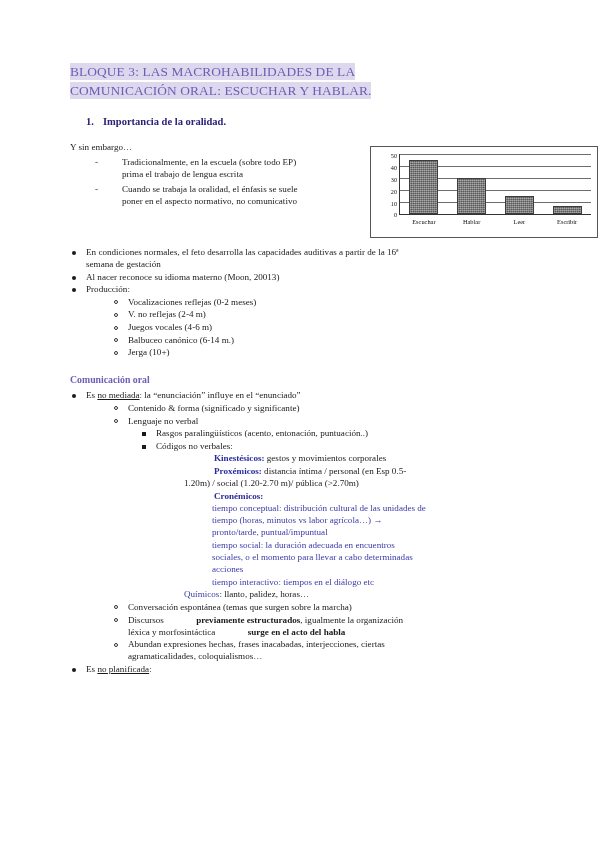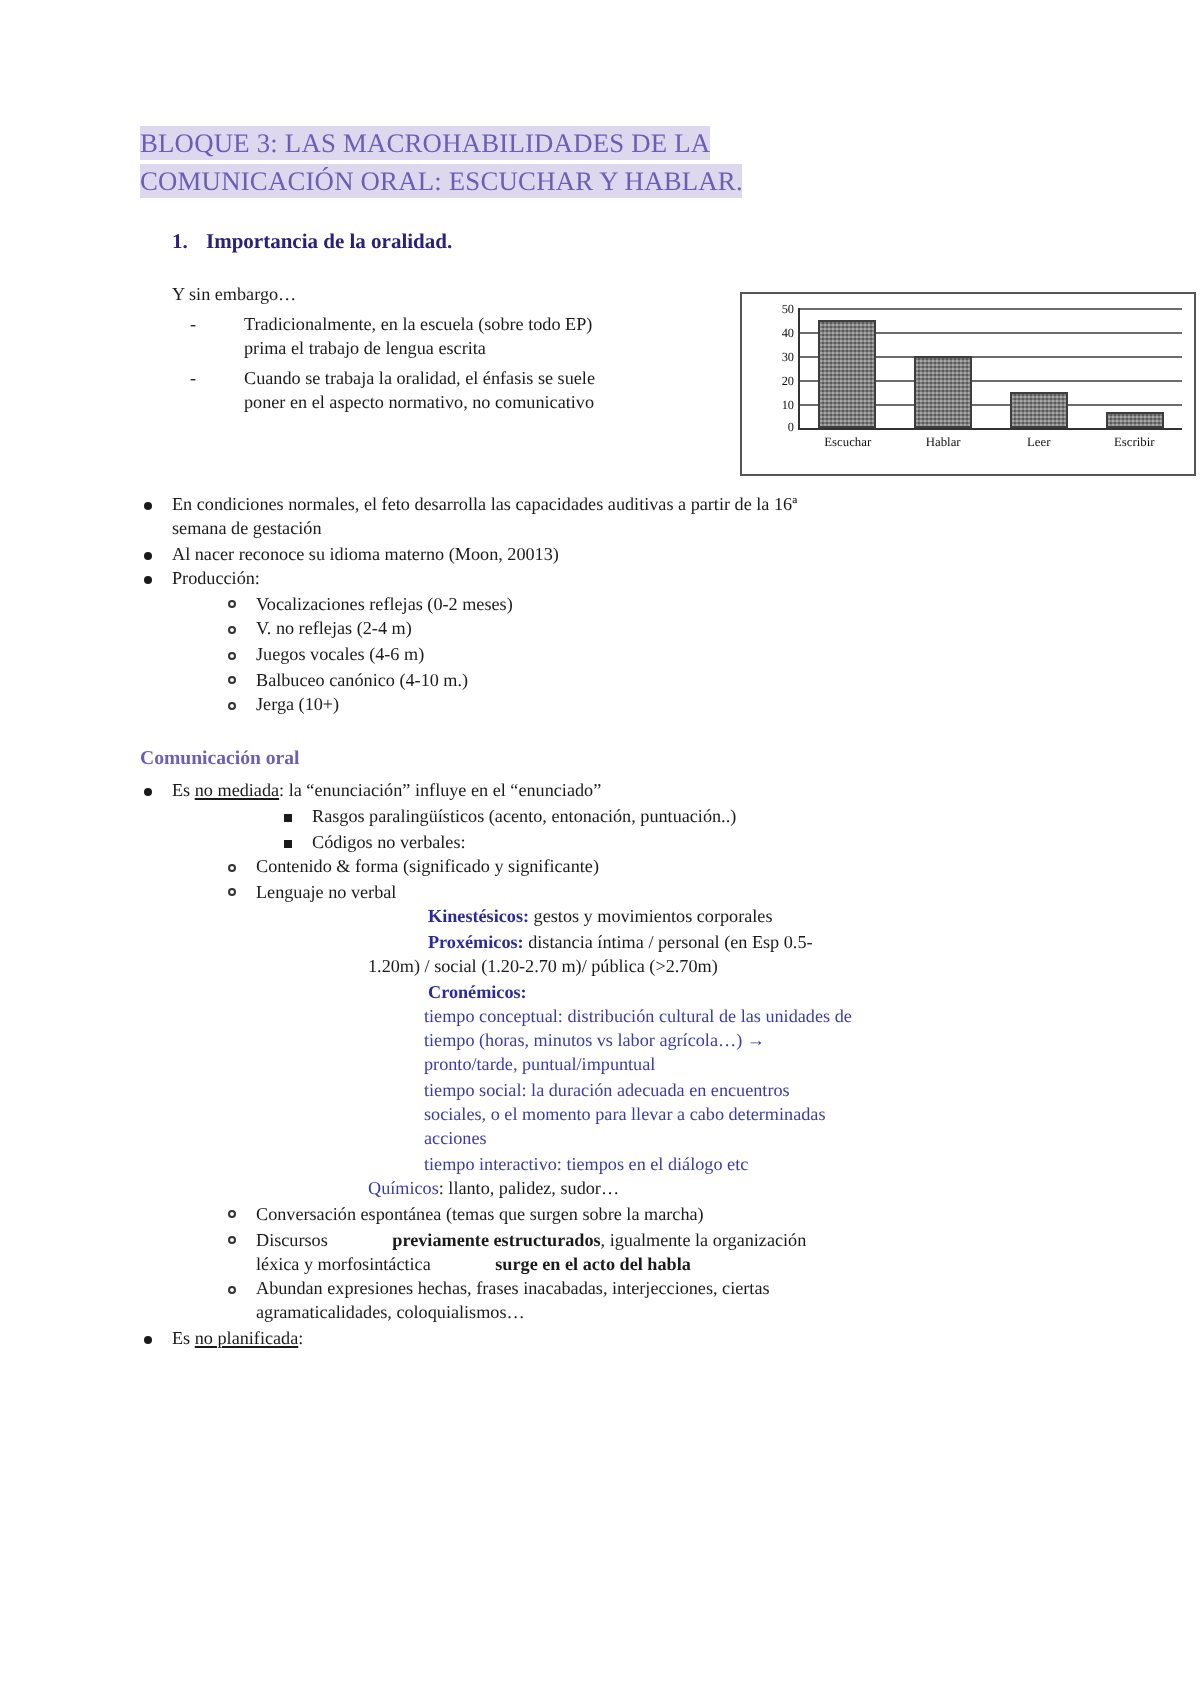--- a/index.html
+++ b/index.html
@@ -59,21 +59,21 @@
 
   
   .cols {
     position: relative;
     min-height: 105px;
   }
   .col-left { width: 228px; }
   .intro-line {
     font-size: 9.1px;
     line-height: 12.4px;
-    margin: 0 0 4px 16px;
+    margin: 0 0 4px 0;
   }
   ul.dash-list {
     list-style: none;
     margin: 0;
     padding: 0 0 0 25px;
   }
   ul.dash-list > li {
     position: relative;
     font-size: 9.1px;
     line-height: 11.8px;
@@ -303,39 +303,39 @@
 
   <ul class="lvl">
     <li class="l1 b-disc">En condiciones normales, el feto desarrolla las capacidades auditivas a partir de la 16ª semana de gestación</li>
     <li class="l1 b-disc">Al nacer reconoce su idioma materno (Moon, 20013)</li>
     <li class="l1 b-disc">Producción:</li>
   </ul>
   <ul class="lvl" style="padding-left:42px">
     <li class="l2 b-circle">Vocalizaciones reflejas (0-2 meses)</li>
     <li class="l2 b-circle">V. no reflejas (2-4 m)</li>
     <li class="l2 b-circle">Juegos vocales (4-6 m)</li>
-    <li class="l2 b-circle">Balbuceo canónico (4-10 m.)</li>
+    <li class="l2 b-circle">Balbuceo canónico (6-14 m.)</li>
     <li class="l2 b-circle">Jerga (10+)</li>
   </ul>
 
   <div class="section-heading">Comunicación oral</div>
 
   <ul class="lvl">
     <li class="l1 b-disc">
       <span>Es </span><u>no mediada</u><span>: la “enunciación” influye en el “enunciado”</span>
     </li>
   </ul>
+  <ul class="lvl" style="padding-left:42px">
+    <li class="l2 b-circle">Contenido &amp; forma (significado y significante)</li>
+    <li class="l2 b-circle">Lenguaje no verbal</li>
+  </ul>
   <ul class="lvl" style="padding-left:70px">
     <li class="l3 b-square">Rasgos paralingüísticos (acento, entonación, puntuación..)</li>
     <li class="l3 b-square">Códigos no verbales:</li>
   </ul>
-  <ul class="lvl" style="padding-left:42px">
-    <li class="l2 b-circle">Contenido &amp; forma (significado y significante)</li>
-    <li class="l2 b-circle">Lenguaje no verbal</li>
-  </ul>
   <ul class="lvl" style="padding-left:98px">
     <li class="l4 b-disc-blue">
       <b class="bluehead">Kinestésicos:</b><span> gestos y movimientos corporales</span>
     </li>
     <li class="l4 b-disc-blue">
       <b class="bluehead">Proxémicos:</b><span> distancia íntima / personal (en Esp 0.5-1.20m) / social (1.20-2.70 m)/ pública (&gt;2.70m)</span>
     </li>
     <li class="l4 b-disc-blue">
       <b class="bluehead">Cronémicos:</b><span></span>
     </li>
@@ -346,21 +346,21 @@
     </li>
     <li class="l5 b-circle-blue blue">
       <span>tiempo social</span><span>: la duración adecuada en encuentros sociales, o el momento para llevar a cabo determinadas acciones</span>
     </li>
     <li class="l5 b-circle-blue blue">
       <span>tiempo interactivo</span><span>: tiempos en el diálogo etc</span>
     </li>
   </ul>
   <ul class="lvl" style="padding-left:98px">
     <li class="l4 b-disc-blue">
-      <span class="blue">Químicos</span><span>: llanto, palidez, sudor…</span>
+      <span class="blue">Químicos</span><span>: llanto, palidez, horas…</span>
     </li>
   </ul>
 
   <ul class="lvl" style="padding-left:42px">
     <li class="l2 b-circle">
       <span>Conversación espontánea (temas que surgen sobre la marcha)</span>
     </li>
     <li class="l2 b-circle">
       <span>Discursos </span><b>previamente estructurados</b><span>, igualmente la organización léxica y morfosintáctica </span><b>surge en el acto del habla</b>
     </li>

